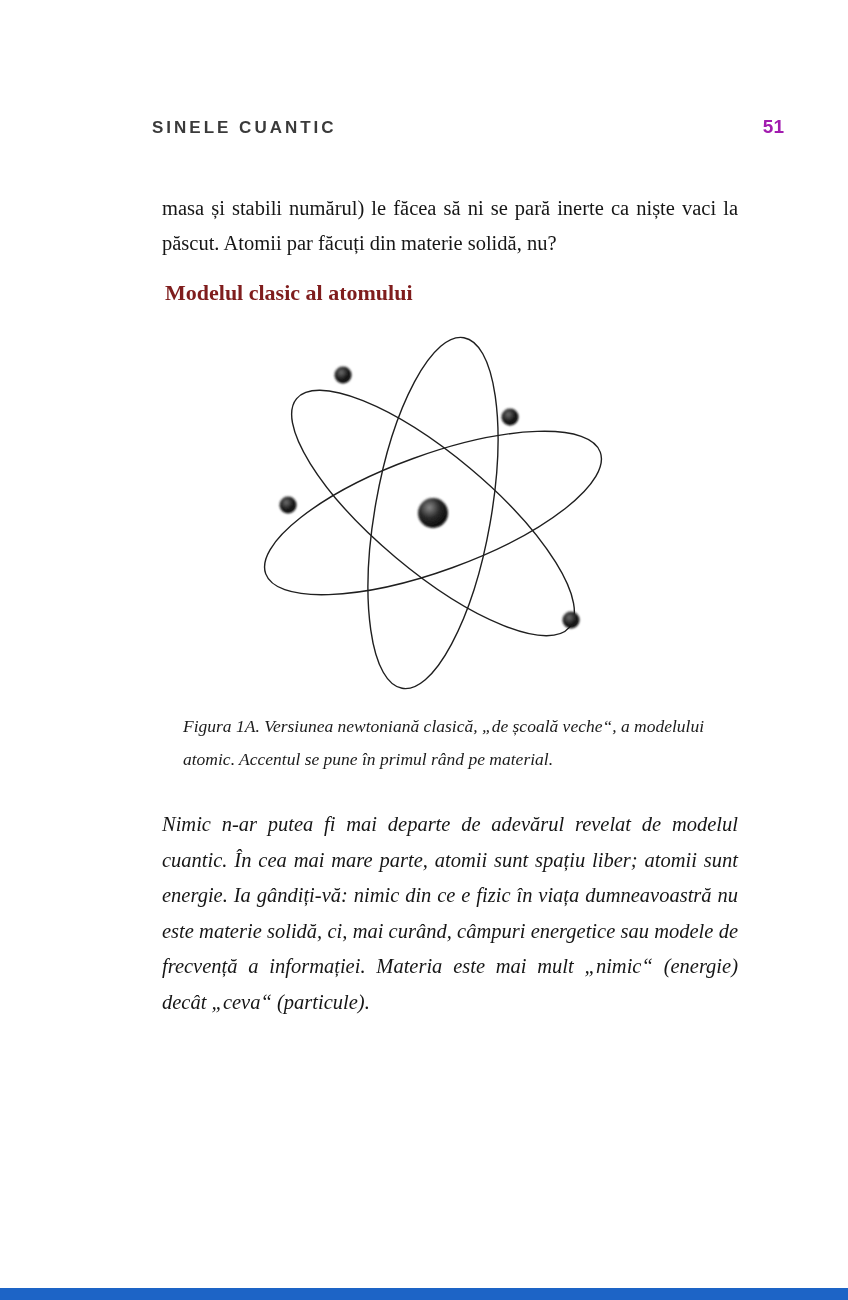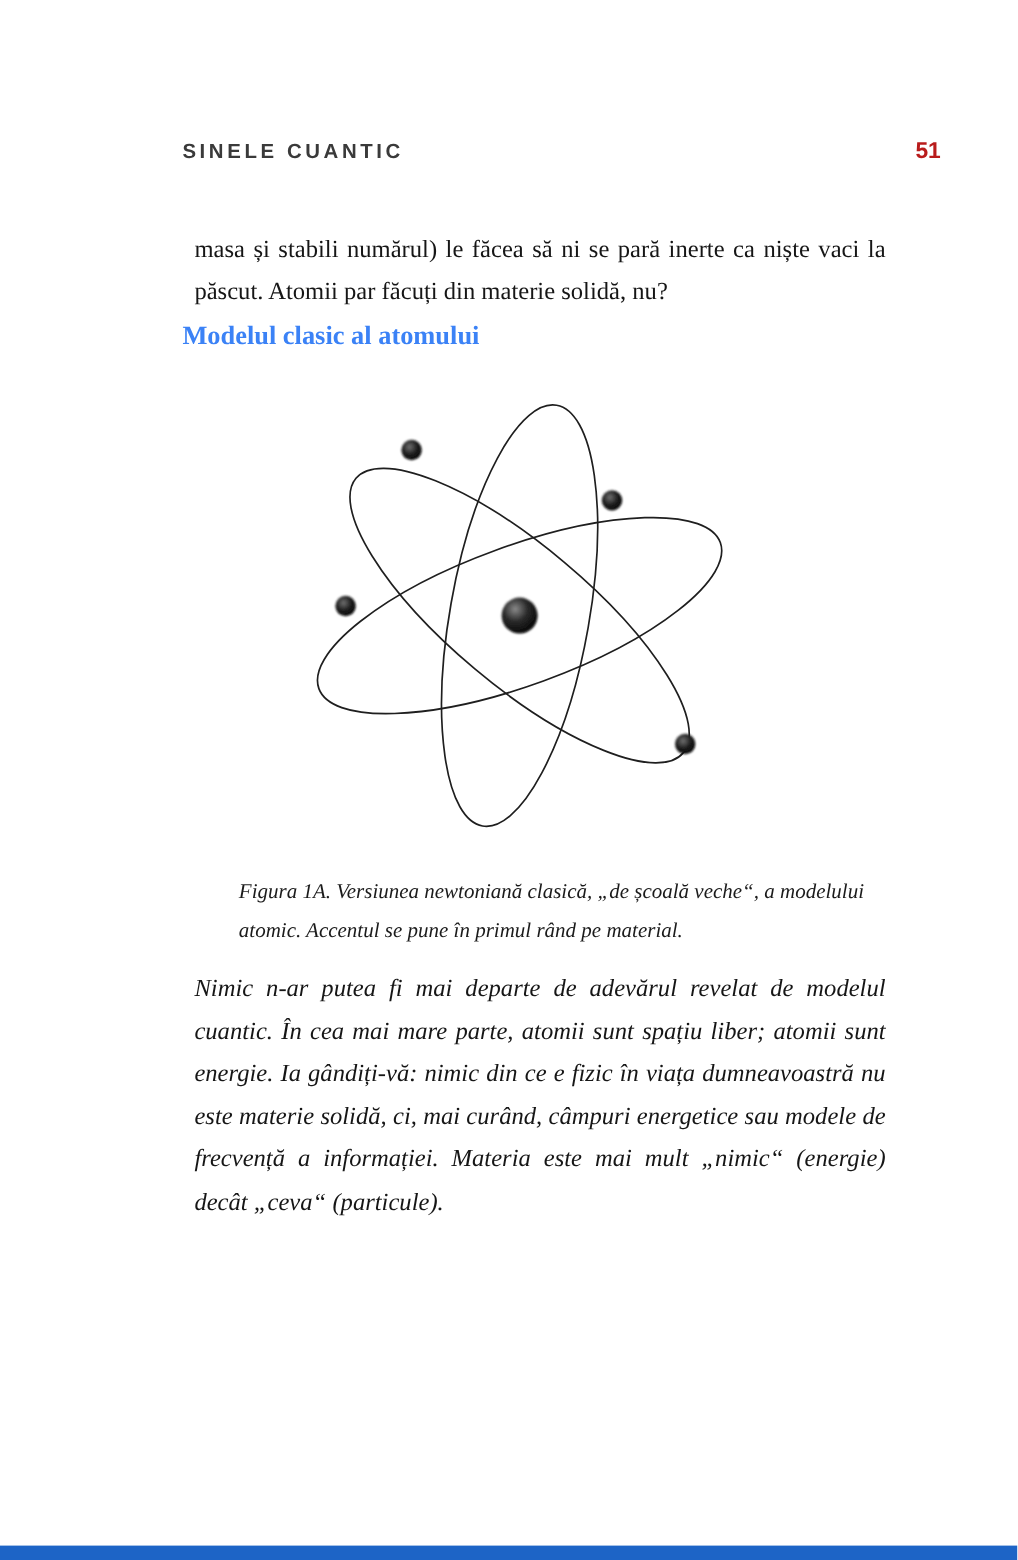--- a/index.html
+++ b/index.html
@@ -32,21 +32,21 @@
     font-family: "Liberation Sans", sans-serif;
     font-size: 17px;
     font-weight: 600;
     letter-spacing: 3px;
     color: #3a3a3a;
   }
   .page-num {
     font-family: "Liberation Sans", sans-serif;
     font-size: 19px;
     font-weight: 700;
-    color: #b91c1c;
+    color: #a21caf;
   }
 
   
   .para {
     position: absolute;
     left: 152px;
     width: 576px;
     font-size: 20.5px;
     line-height: 35px;
     text-align: justify;
@@ -55,39 +55,39 @@
   }
   .para-1 { top: 181px; }
   .para-2 { top: 797px; line-height: 35.5px; font-style: italic; }
 
   
   .section-heading {
     position: absolute;
     top: 267px;
     left: 152px;
     width: 576px;
-    margin: 0;
+    margin: 13px;
     font-size: 22px;
     font-weight: 700;
-    color: #3b82f6;
+    color: #7f1d1d;
   }
 
   
   .atom-figure {
     position: absolute;
     top: 336px;
     left: 250px;
     margin: 0;
   }
   .figure-caption {
     position: absolute;
     top: 710px;
     left: 183px;
     width: 540px;
-    margin: 16px;
+    margin: 0;
     font-style: italic;
     font-size: 17.5px;
     line-height: 33px;
     color: #1b1b1b;
     text-align: left;
   }
 
   
   .bottom-bar {
     position: absolute;

